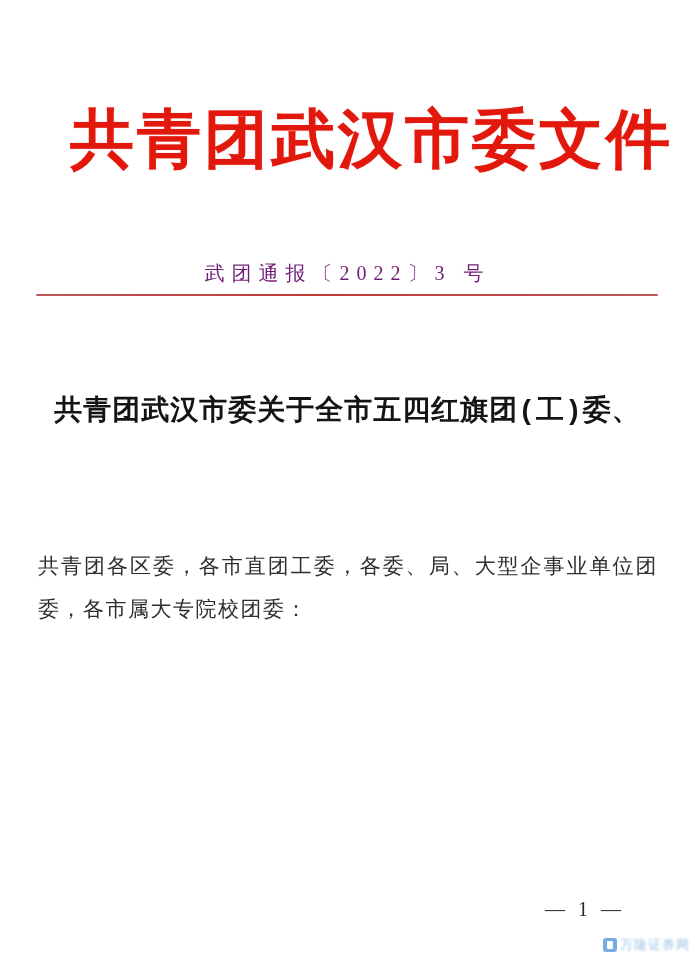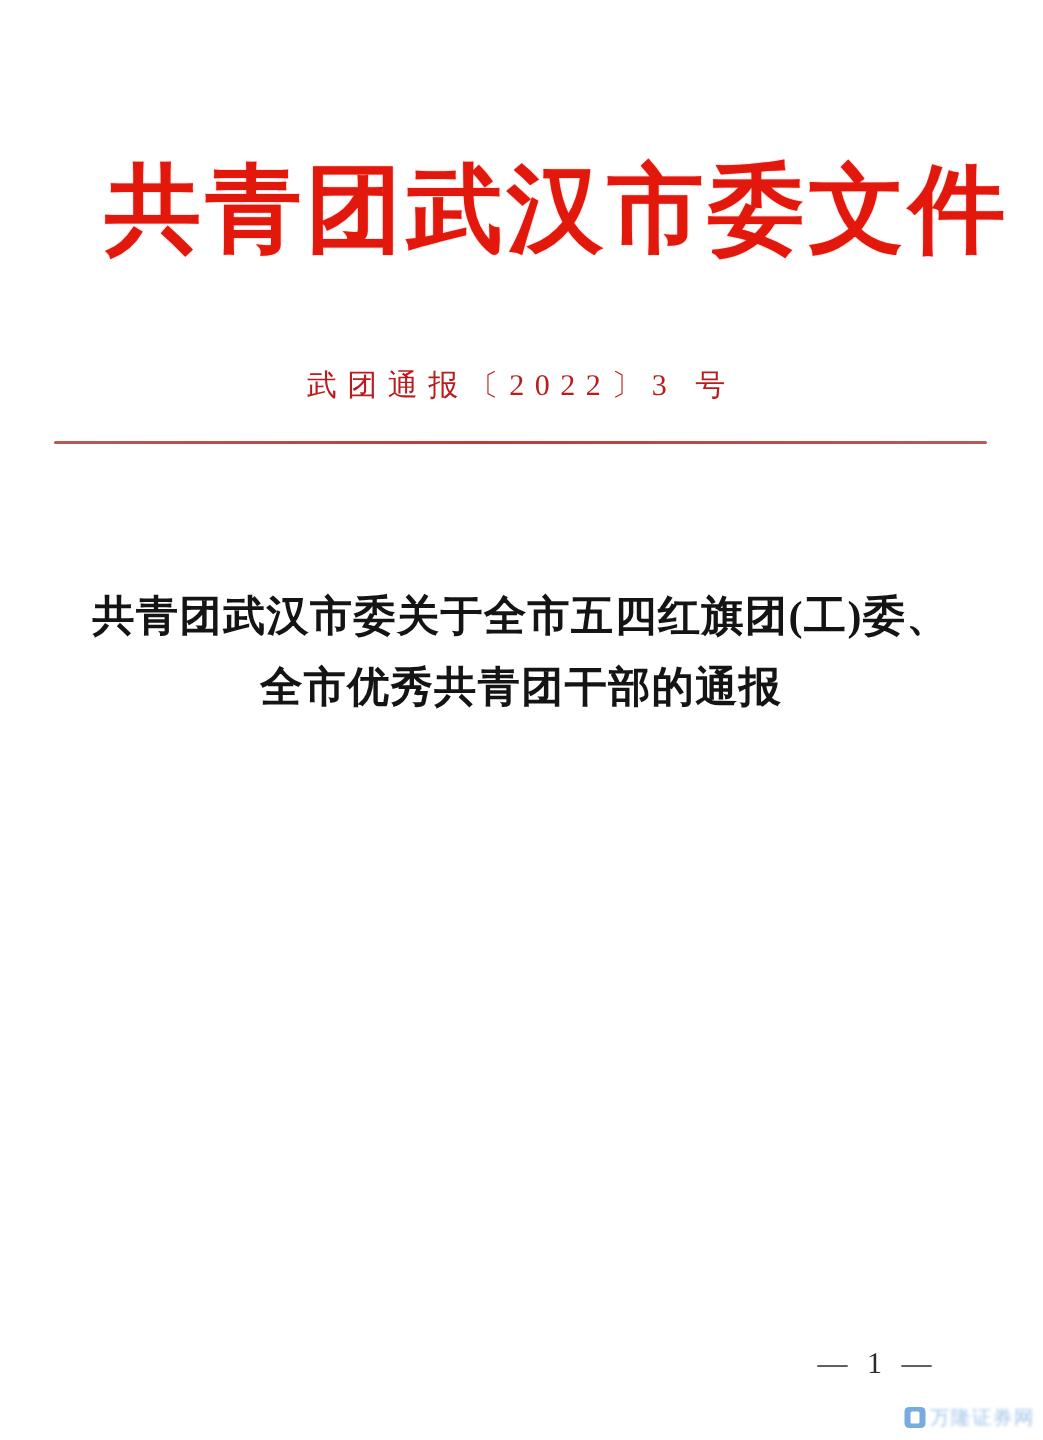--- a/index.html
+++ b/index.html
@@ -27,27 +27,27 @@
     font-weight: 900;
     letter-spacing: 3px;
     color: #e2180c;
     text-shadow: 0 0 1px rgba(226, 24, 12, 0.55);
     white-space: nowrap;
     margin-left: 24px;
   }
   
   .doc-number {
     position: absolute;
-    top: 243px;
+    top: 260px;
     left: 0;
     width: 100%;
     text-align: center;
     font-size: 20px;
     letter-spacing: 7px;
-    color: #b91c1c;
+    color: #701a75;
   }
   
   .red-rule {
     position: absolute;
     top: 294px;
     left: 36px;
     width: 622px;
     height: 2px;
     background: linear-gradient(to right, #b9595a, #c13a35 45%, #b9595a);
     border-radius: 1px;
@@ -57,20 +57,21 @@
     position: absolute;
     top: 388px;
     left: 0;
     width: 100%;
     text-align: center;
     font-size: 28px;
     font-weight: bold;
     line-height: 47px;
     color: #141414;
     letter-spacing: 1px;
+    font-family: Liberation Mono, monospace;
   }
   
   .body-text {
     position: absolute;
     top: 545px;
     left: 38px;
     width: 620px;
     font-size: 21px;
     line-height: 43px;
     color: #2e2e2e;
@@ -139,24 +140,24 @@
 <div class="page">
 
   <div class="letterhead">共青团武汉市委文件</div>
 
   <div class="doc-number">武团通报〔2022〕3 号</div>
 
   <div class="red-rule"></div>
 
   <div class="doc-title">
     <div>共青团武汉市委关于全市五四红旗团(工)委、</div>
-    <div>全市优秀共青团干部的通报</div>
   </div>
 
   <div class="body-text">
+    <p>共青团各区委，各市直团工委，各委、局、大型企事业单位团委，各市属大专院校团委：</p>
   </div>
 
   <div class="page-number">— 1 —</div>
 
   <div class="watermark">
     <span class="watermark-icon"></span>
     <span class="watermark-text">万隆证券网</span>
   </div>
 
 </div>

